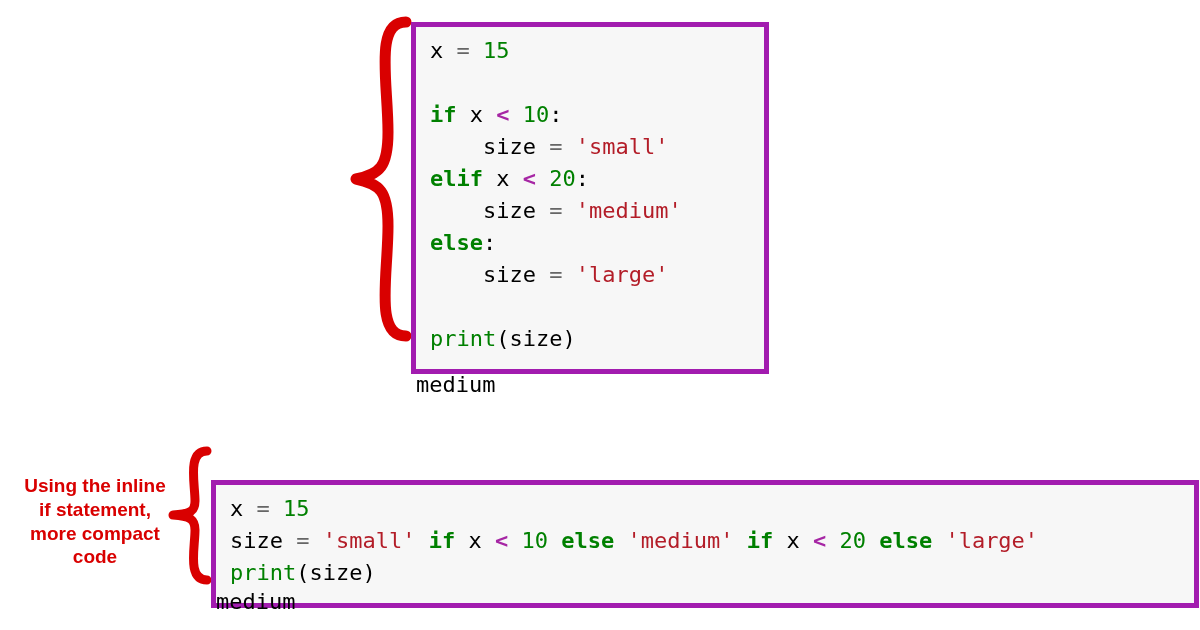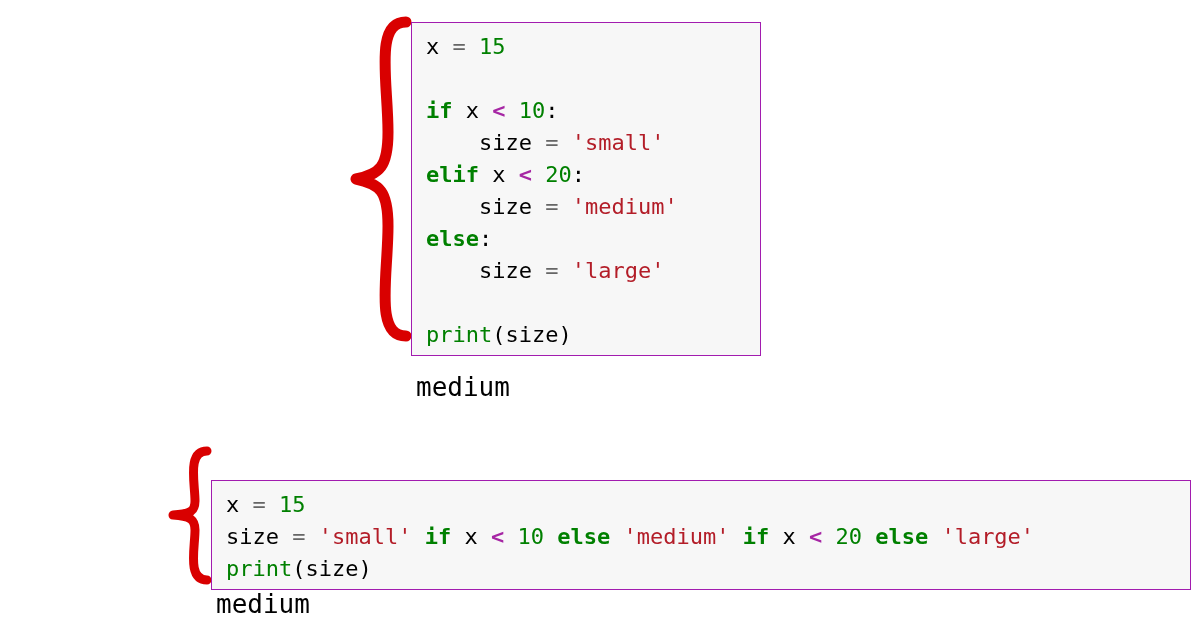--- a/index.html
+++ b/index.html
@@ -25,32 +25,32 @@
     font-size: 20px;
     white-space: pre;
   }
   .brace {
     position: absolute;
     pointer-events: none;
   }
   .code-block {
     position: absolute;
     background: #f7f7f7;
-    border: 1px solid #a21caf;
-    padding: 8px 14px 4px 14px;
+    border: 5px solid #a21caf;
+    padding: 8px 14px 14px 14px;
     font-family: Consolas, "DejaVu Sans Mono", Menlo, monospace;
     font-size: 22px;
     line-height: 32px;
     color: #000;
     white-space: pre;
   }
   .output {
     position: absolute;
     font-family: Consolas, "DejaVu Sans Mono", Menlo, monospace;
-    font-size: 26px;
+    font-size: 22px;
     color: #000;
   }
   
   .tok-kw  { color: #008000; font-weight: 700; }  
   .tok-var { color: #000; }
   .tok-op  { color: #666; }
   .tok-opb { color: #a626a4; font-weight: 700; }  
   .tok-num { color: #008000; }
   .tok-str { color: #b31d28; }
   .tok-fn  { color: #008000; }                    
@@ -75,20 +75,24 @@
     <span class="tok-var">size</span> <span class="tok-op">=</span> <span class="tok-str">'small'</span>
 <span class="tok-kw">elif</span> <span class="tok-var">x</span> <span class="tok-opb">&lt;</span> <span class="tok-num">20</span><span class="tok-pun">:</span>
     <span class="tok-var">size</span> <span class="tok-op">=</span> <span class="tok-str">'medium'</span>
 <span class="tok-kw">else</span><span class="tok-pun">:</span>
     <span class="tok-var">size</span> <span class="tok-op">=</span> <span class="tok-str">'large'</span>
 
 <span class="tok-fn">print</span><span class="tok-pun">(</span><span class="tok-var">size</span><span class="tok-pun">)</span></pre>
 
   <div class="output" style="left:416px; top:372px;">medium</div>
 
+  <div class="caption" style="left:0px; top:474px; width:190px; font-size:19px;">Using the inline
+if statement,
+more compact
+code</div>
 
   <svg class="brace" style="left:165px; top:443px;" width="50" height="145" viewBox="0 0 50 145">
     <path d="M42 8
              C22 8 30 40 30 58
              C30 68 26 71 8 72
              C26 73 30 77 30 87
              C30 105 22 137 42 137" fill="none" stroke="#d90000" stroke-width="9" stroke-linecap="round" stroke-linejoin="round"></path>
   </svg>
 
   <pre class="code-block" style="left:211px; top:458px; width:950px;" id="code-bottom"><span class="tok-var">x</span> <span class="tok-op">=</span> <span class="tok-num">15</span>

